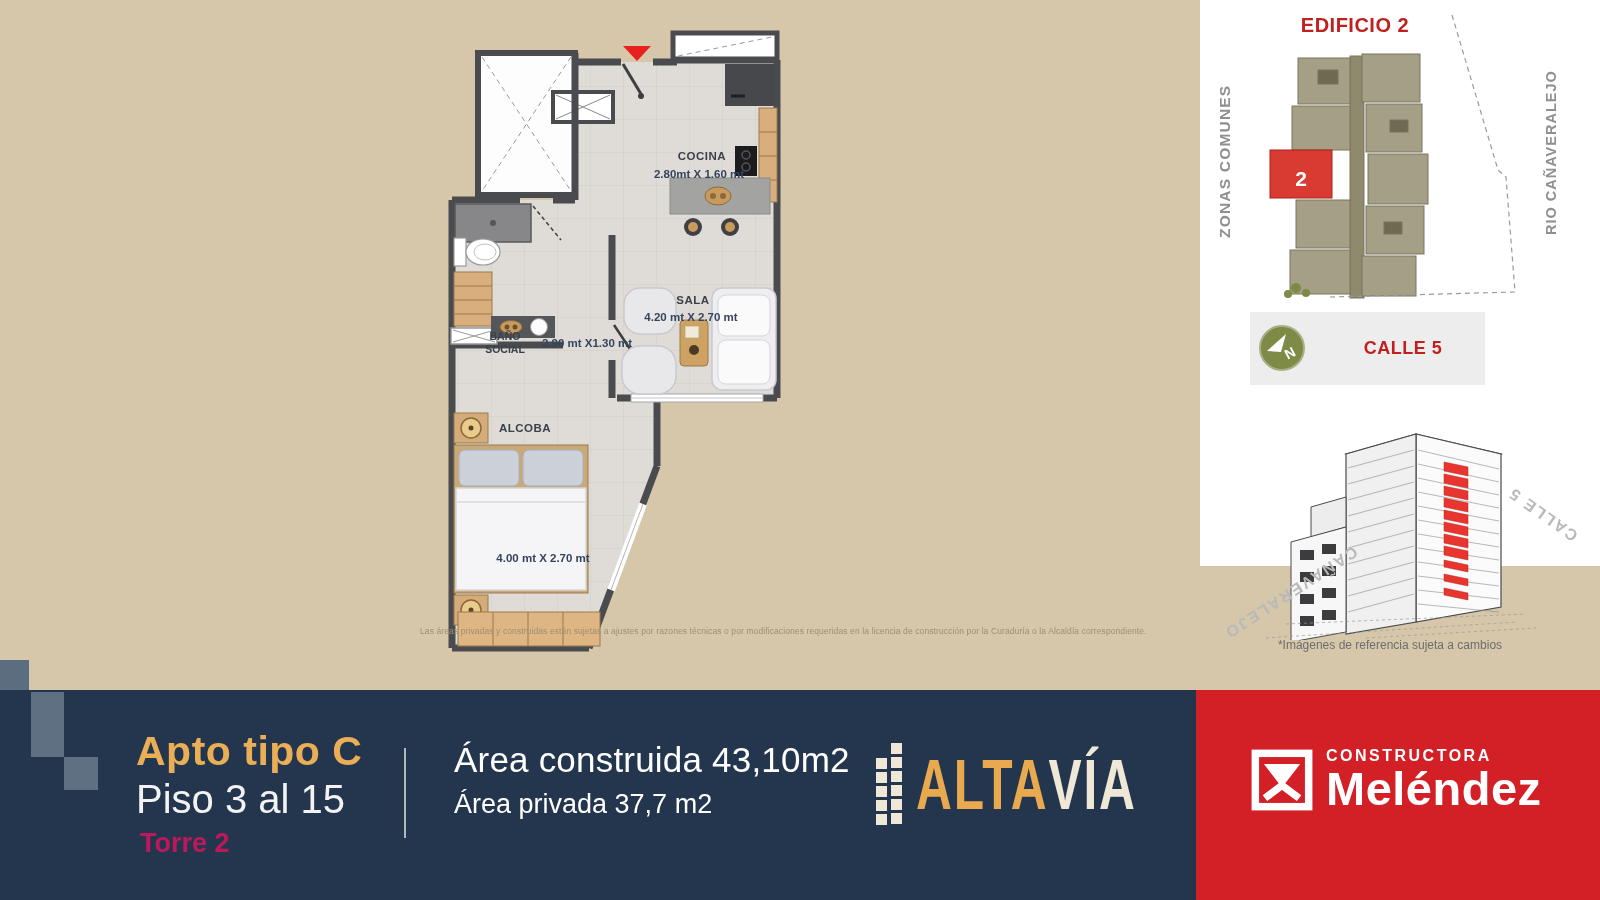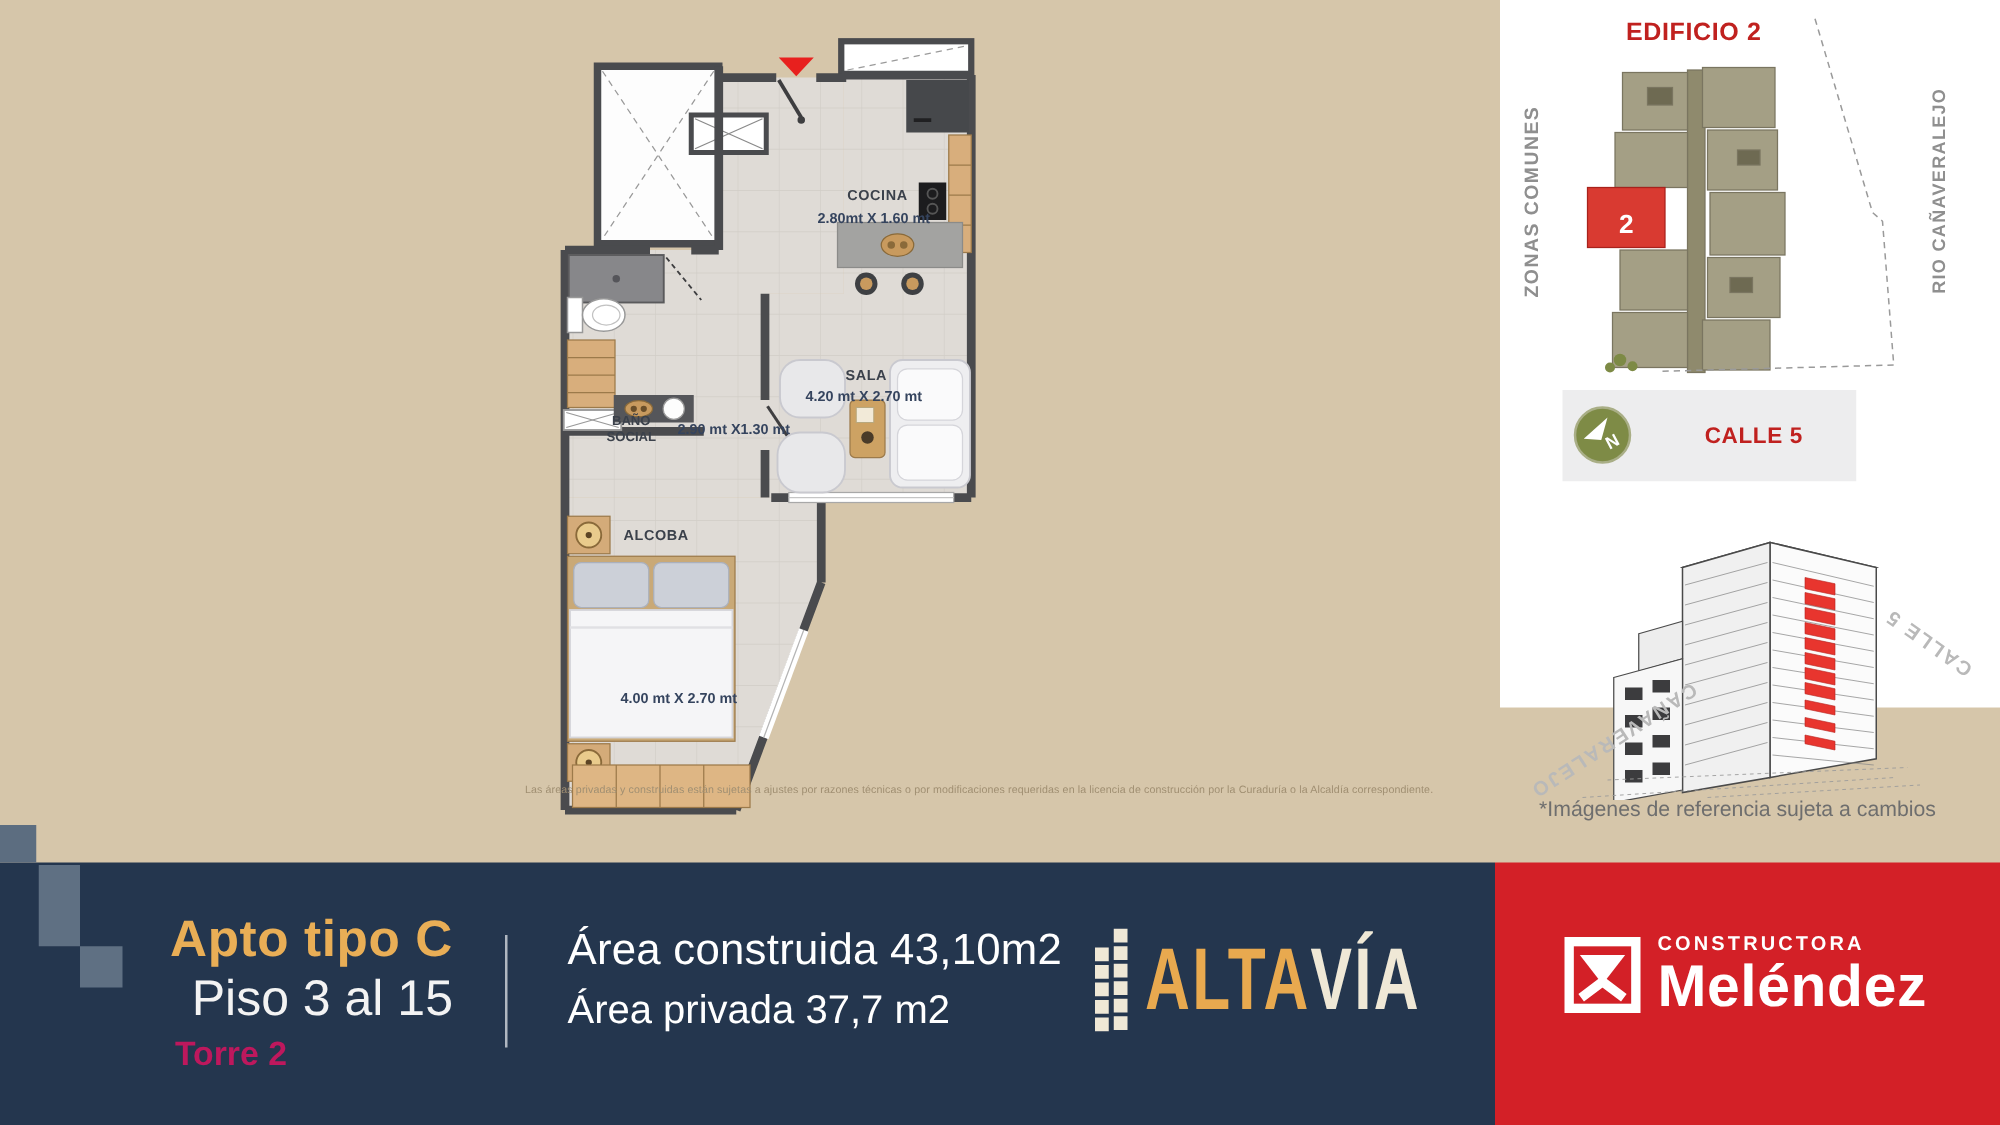--- a/index.html
+++ b/index.html
@@ -14,38 +14,38 @@
                    white-space:nowrap;letter-spacing:.1px;}
 
   
   #sidebar{left:1200px;top:0;width:400px;height:566px;background:#ffffff;}
   #siteplan-svg{left:0;top:0;}
   #calle-strip{left:50px;top:312px;width:235px;height:73px;background:#ededee;}
   #compass{left:8px;top:12px;width:48px;height:48px;}
   #calle-label{left:78px;top:26px;width:150px;text-align:center;color:#c0211f;
                font-size:18px;font-weight:bold;letter-spacing:.5px;}
   #render-svg{left:16px;top:392px;}
-  #render-caption{left:10px;top:638px;width:360px;text-align:center;color:#6e6e6e;font-size:17px;}
+  #render-caption{left:10px;top:638px;width:360px;text-align:center;color:#6e6e6e;font-size:12px;}
 
   
   #footer-navy{left:0;top:690px;width:1196px;height:210px;background:#24364e;}
   #footer-red{left:1196px;top:690px;width:404px;height:210px;background:#d32027;}
   .deco{position:absolute;}
   #deco-1{left:0;top:660px;width:29px;height:30px;background:#5c6d80;}
   #deco-2{left:31px;top:692px;width:33px;height:65px;background:#5f7083;}
   #deco-3{left:64px;top:757px;width:34px;height:33px;background:#5f7083;}
 
   #apt-block{left:136px;top:728px;}
   #apt-type{font-size:41px;font-weight:bold;color:#e9ae56;letter-spacing:.5px;}
-  #apt-floors{font-size:40px;font-weight:400;color:#f3f3f3;margin-top:2px;text-align:right;}
+  #apt-floors{font-size:40px;font-weight:400;color:#f3f3f3;margin-top:2px;}
   #apt-tower{font-size:27px;font-weight:bold;color:#be185d;margin-top:6px;margin-left:4px;}
   #footer-divider{left:404px;top:748px;width:2px;height:90px;background:#c9ced6;opacity:.85;}
   #areas-block{left:428px;top:740px;color:#ffffff;margin-left:26px;}
   #built-area{font-size:35px;font-weight:400;letter-spacing:.2px;}
-  #private-area{font-size:32px;font-weight:400;margin-top:9px;}
+  #private-area{font-size:27px;font-weight:400;margin-top:9px;}
 
   #altavia{left:876px;top:742px;display:flex;align-items:center;}
   .sq-col{display:flex;flex-direction:column;gap:3px;margin-right:4px;}
   .sq{width:11px;height:11px;background:#efe8d6;}
   #altavia-text{display:flex;transform:scale(.92,1.3);transform-origin:left center;
                 margin-left:10px;font-weight:bold;font-size:54px;letter-spacing:2px;}
   #altavia-gold{color:#e8a94f;}
   #altavia-cream{color:#efe8d6;}
 
   #melendez{left:1250px;top:748px;display:flex;align-items:center;color:#fff;}

